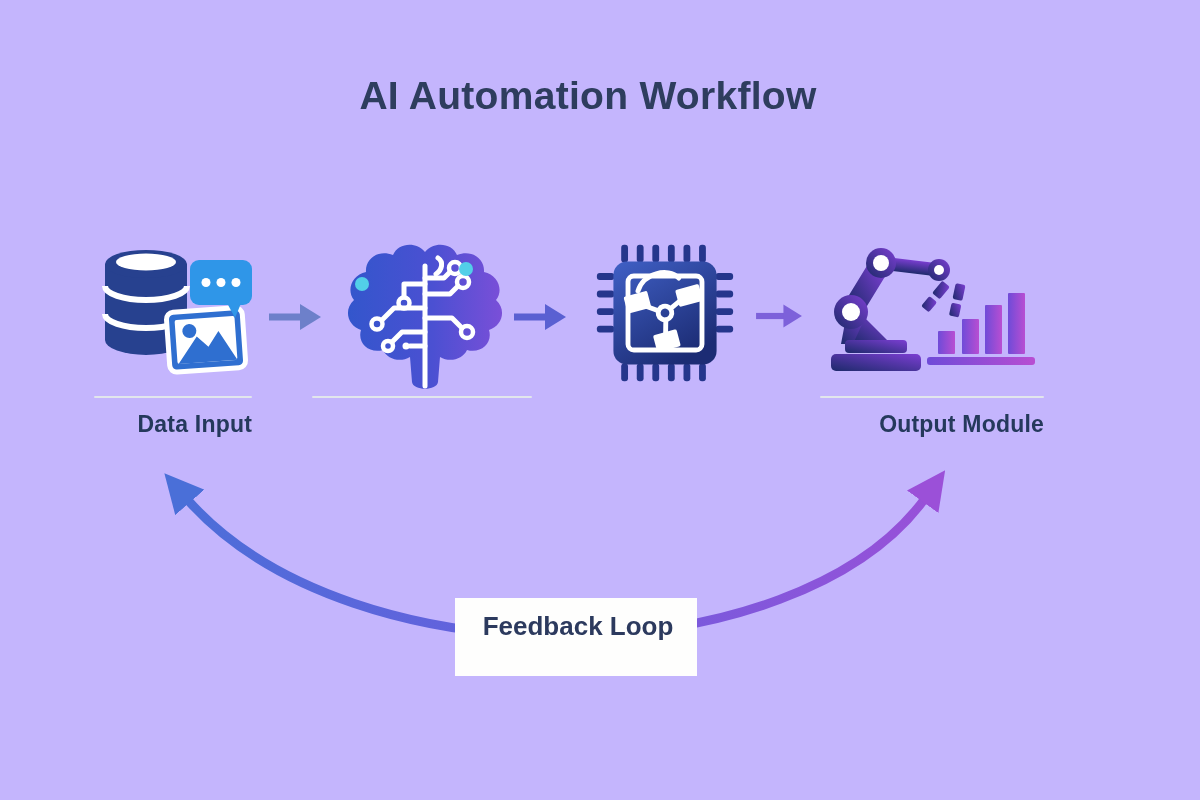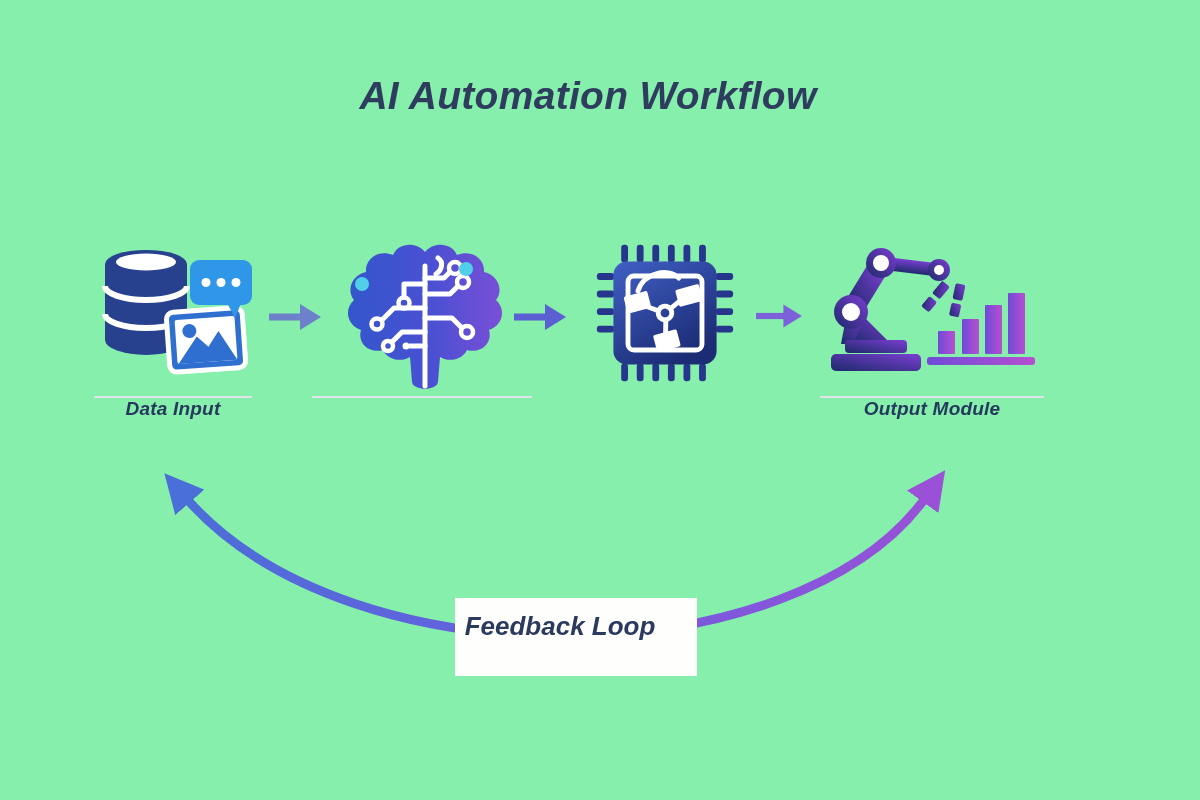--- a/index.html
+++ b/index.html
@@ -1,32 +1,32 @@
 <!DOCTYPE html>
 <html><head>
 <meta charset="utf-8">
 <style>
   html,body { margin:0; padding:0; background:#ffffff; }
   .canvas {
-    position:relative; width:1200px; height:800px; background:#86efac;
-    font-family:"Liberation Sans", sans-serif; overflow:hidden;font-style:italic;
+    position:relative; width:1200px; height:800px; background:#c4b5fd;
+    font-family:"Liberation Sans", sans-serif; overflow:hidden;
   }
   .title {
     position:absolute; top:74px; left:0; right:24px; text-align:center;
     font-size:39px; font-weight:700; color:#2e3d5e; letter-spacing:.3px;
   }
   .stage { position:absolute; top:396px; }
   .stage .divider { height:2px; background:#e2e6ec; border-radius:1px; }
   .stage .stage-label {
-    display:block; text-align:center;
-    font-size:19px; font-weight:700; color:#25395c; letter-spacing:.2px;
+    display:block; margin-top:13px; text-align:right;
+    font-size:23px; font-weight:700; color:#25395c; letter-spacing:.2px;
   }
   .abs { position:absolute; }
   .fb-label {
-    position:absolute; top:611px; left:440px; width:240px; text-align:center;
+    position:absolute; top:611px; left:458px; width:240px; text-align:center;
     font-size:26px; font-weight:700; color:#2c3a5e;
   }
 </style>
 </head>
 <body>
 
 <div class="canvas">
 
   <div class="title">AI Automation Workflow</div>
 

